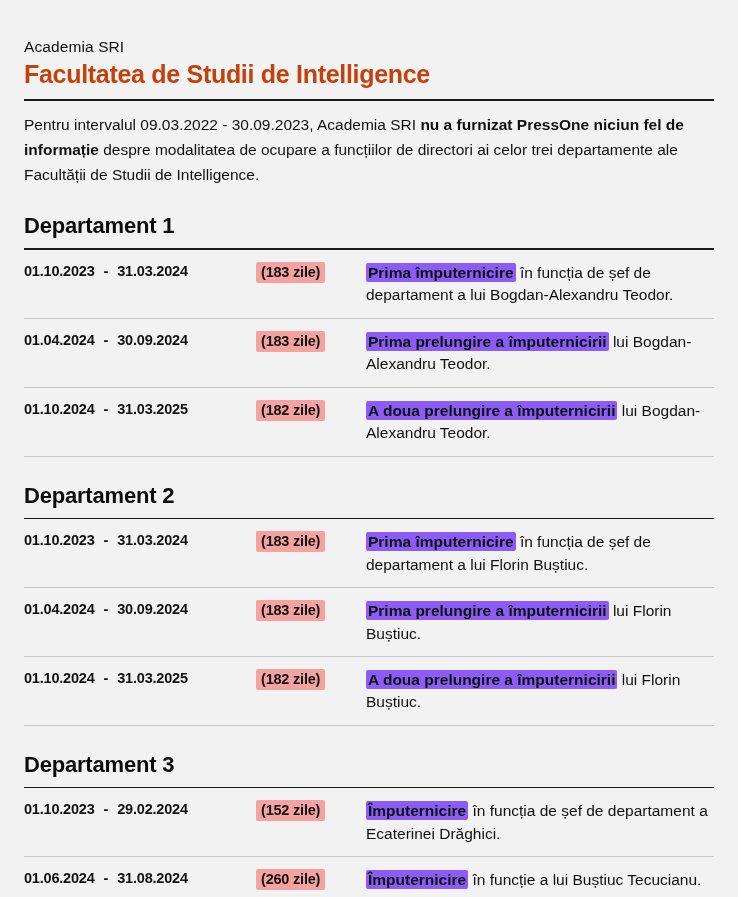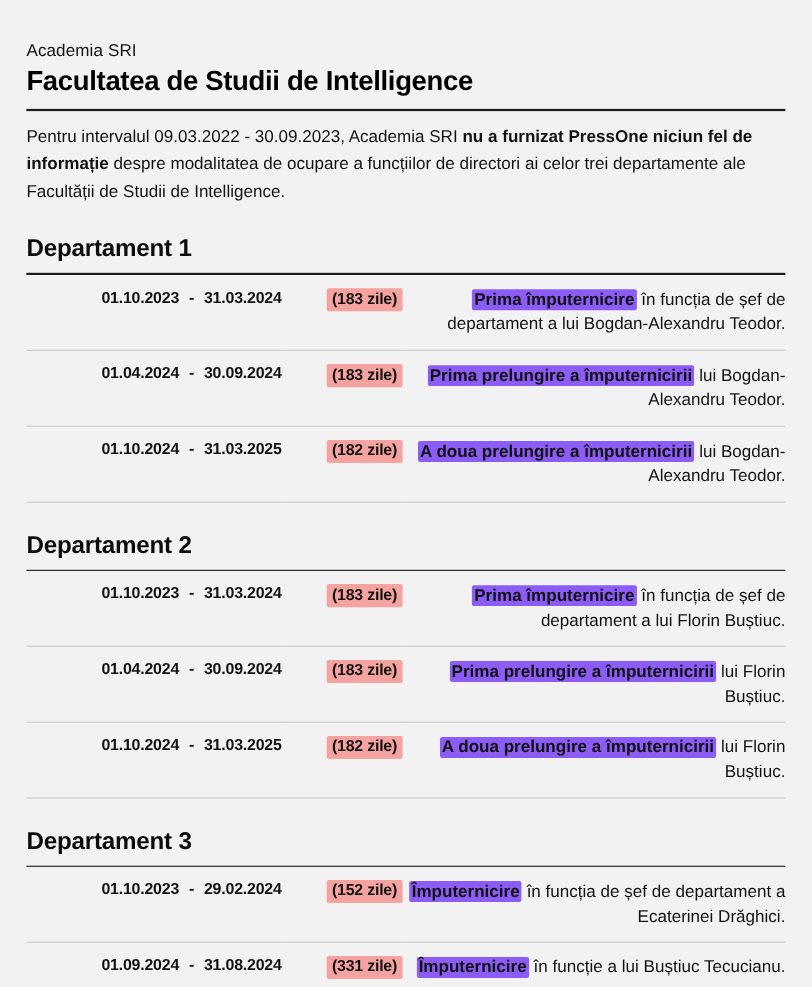--- a/index.html
+++ b/index.html
@@ -26,21 +26,21 @@
     font-weight: 400;
     color: #111;
     letter-spacing: 0.1px;
     margin: 0 0 4px 0;
   }
   .main-title {
     font-size: 25px;
     font-weight: 700;
     letter-spacing: -0.3px;
     margin: 0 0 10px 0;
-    color: #000000;
+    color: #c2410c;
   }
   .rule {
     height: 2px;
     background: #1a1a1a;
     width: 100%;
     margin: 0;
   }
   .intro {
     font-size: 15.5px;
     line-height: 1.62;
@@ -65,21 +65,20 @@
     width: 100%;
     border-collapse: collapse;
   }
   table.rows tr {
     border-bottom: 1px solid #c9c9c9;
   }
   table.rows tr:last-child { border-bottom: 1px solid #c9c9c9; }
   td {
     vertical-align: top;
     padding: 11px 0 11px 0;
-    text-align: right;
   }
   td.dates {
     width: 232px;
     white-space: nowrap;
     font-size: 14.5px;
     font-weight: 700;
     letter-spacing: -0.2px;
     padding-top: 13px;
     color: #111;
   }
@@ -181,22 +180,22 @@
         <h2 class="dept-title">Departament 3</h2>
         <div class="dept-rule"></div>
         <table class="rows">
           <tbody>
             <tr>
               <td class="dates"><span>01.10.2023</span><span class="sep">-</span><span>29.02.2024</span></td>
               <td class="days"><span class="days-badge">(152 zile)</span></td>
               <td class="desc"><span class="hl u">Împuternicire</span><span> în funcția de șef de departament a Ecaterinei Drăghici.</span></td>
             </tr>
             <tr>
-              <td class="dates"><span>01.09.2024</span><span class="sep">-</span><span>31.08.2024</span></td>
-              <td class="days"><span class="days-badge">(331 zile)</span></td>
+              <td class="dates"><span>01.06.2024</span><span class="sep">-</span><span>31.08.2024</span></td>
+              <td class="days"><span class="days-badge">(260 zile)</span></td>
               <td class="desc"><span class="hl u">Împuternicire</span><span> în funcție a lui Buștiuc Tecucianu.</span></td>
             </tr>
             <tr>
               <td class="dates"></td>
               <td class="days"></td>
               <td class="desc"></td>
             </tr>
           </tbody>
         </table>
       </div>

